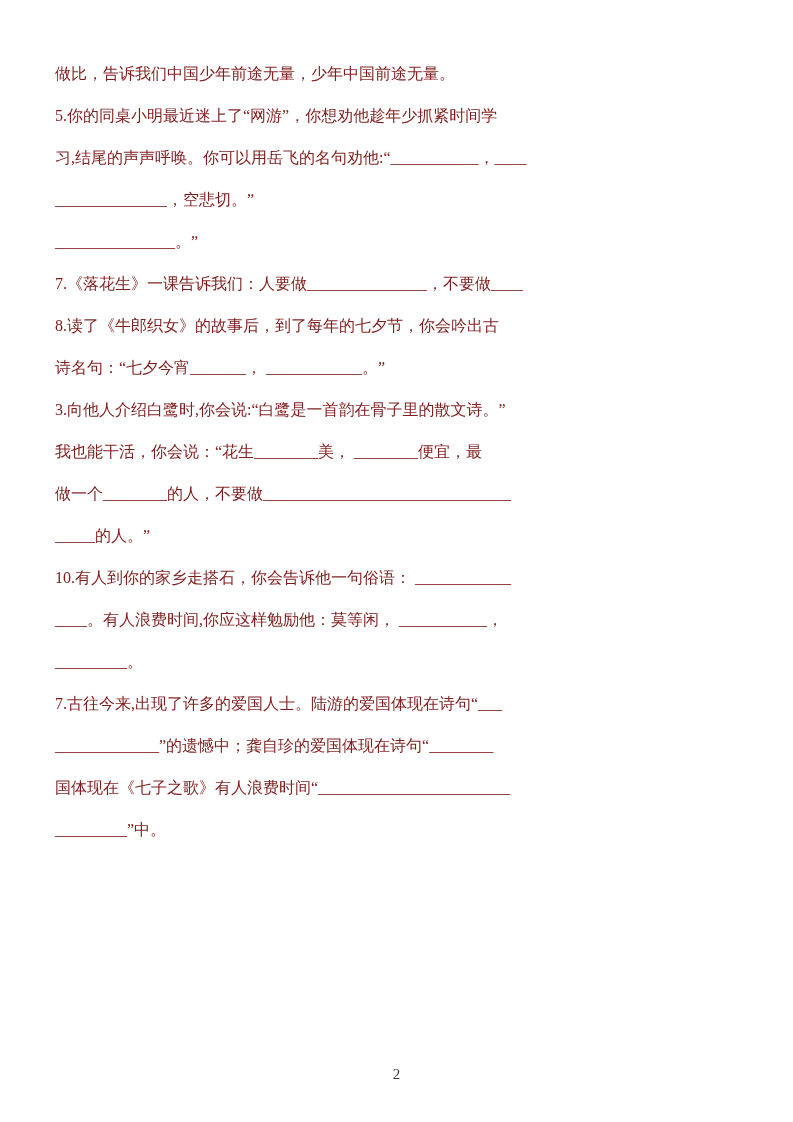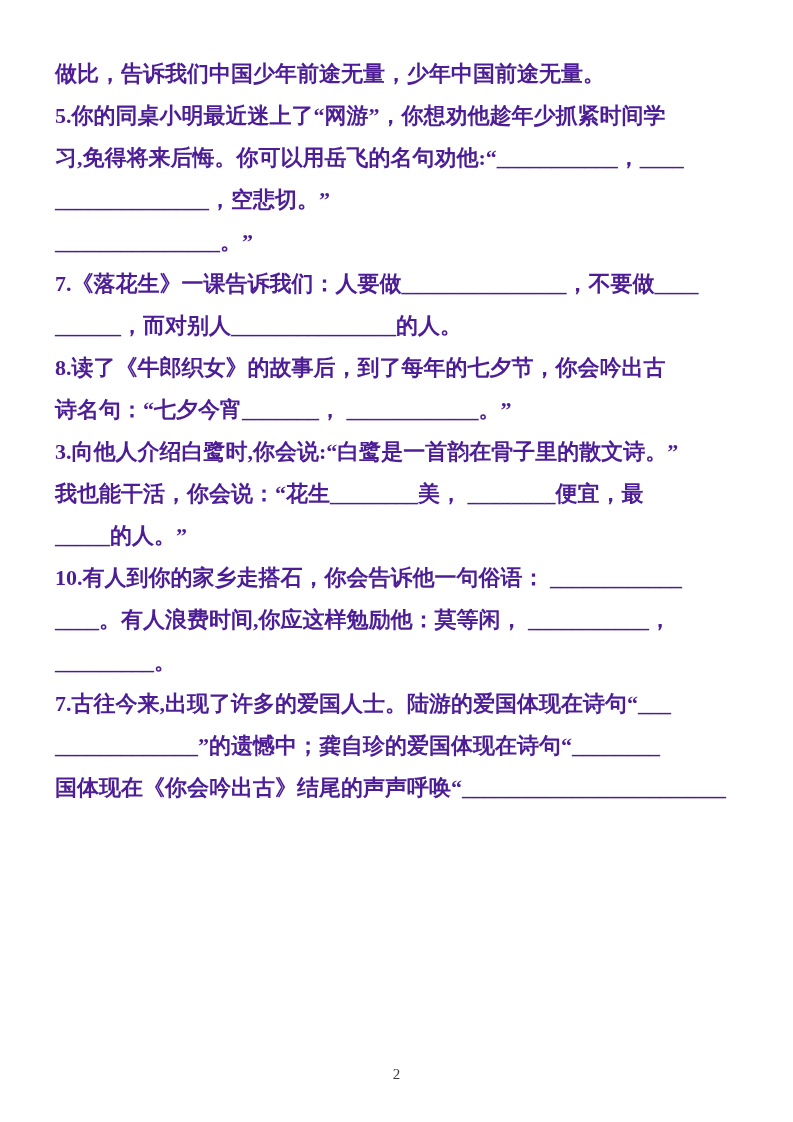--- a/index.html
+++ b/index.html
@@ -16,55 +16,56 @@
     font-family: "Liberation Serif", "DejaVu Serif", serif;
     color: #151515;
   }
   .doc-body {
     position: absolute;
     top: 53px;
     left: 55px;
     width: 700px;
   }
   .line {
-    font-size: 22px;
+    font-size: 16px;
     line-height: 42px;
     white-space: pre;
     letter-spacing: 0px;
-    font-weight: 700;
-    color: #4c1d95;
+    font-weight: 400;
+    color: #7f1d1d;
   }
   .page-number {
     position: absolute;
     top: 1066px;
     left: 0;
     width: 100%;
     text-align: center;
     font-size: 15px;
     color: #3a3a3a;
   }
 </style>
 </head>
 <body>
 
 <div class="sheet">
   <div class="doc-body" id="doc-body">
       <div class="line">做比，告诉我们中国少年前途无量，少年中国前途无量。</div>
       <div class="line">5.你的同桌小明最近迷上了“网游”，你想劝他趁年少抓紧时间学</div>
-      <div class="line">习,免得将来后悔。你可以用岳飞的名句劝他:“___________，____</div>
+      <div class="line">习,结尾的声声呼唤。你可以用岳飞的名句劝他:“___________，____</div>
       <div class="line">______________，空悲切。”</div>
       <div class="line">_______________。”</div>
       <div class="line">7.《落花生》一课告诉我们：人要做_______________，不要做____</div>
-      <div class="line">______，而对别人_______________的人。</div>
       <div class="line">8.读了《牛郎织女》的故事后，到了每年的七夕节，你会吟出古</div>
       <div class="line">诗名句：“七夕今宵_______， ____________。”</div>
       <div class="line">3.向他人介绍白鹭时,你会说:“白鹭是一首韵在骨子里的散文诗。”</div>
       <div class="line">我也能干活，你会说：“花生________美， ________便宜，最</div>
+      <div class="line">做一个________的人，不要做_______________________________</div>
       <div class="line">_____的人。”</div>
       <div class="line">10.有人到你的家乡走搭石，你会告诉他一句俗语： ____________</div>
       <div class="line">____。有人浪费时间,你应这样勉励他：莫等闲， ___________，</div>
       <div class="line">_________。</div>
       <div class="line">7.古往今来,出现了许多的爱国人士。陆游的爱国体现在诗句“___</div>
       <div class="line">_____________”的遗憾中；龚自珍的爱国体现在诗句“________</div>
-      <div class="line">国体现在《你会吟出古》结尾的声声呼唤“________________________</div>
+      <div class="line">国体现在《七子之歌》有人浪费时间“________________________</div>
+      <div class="line">_________”中。</div>
     </div>
   <div class="page-number">2</div>
 </div>
 
 </body></html>

